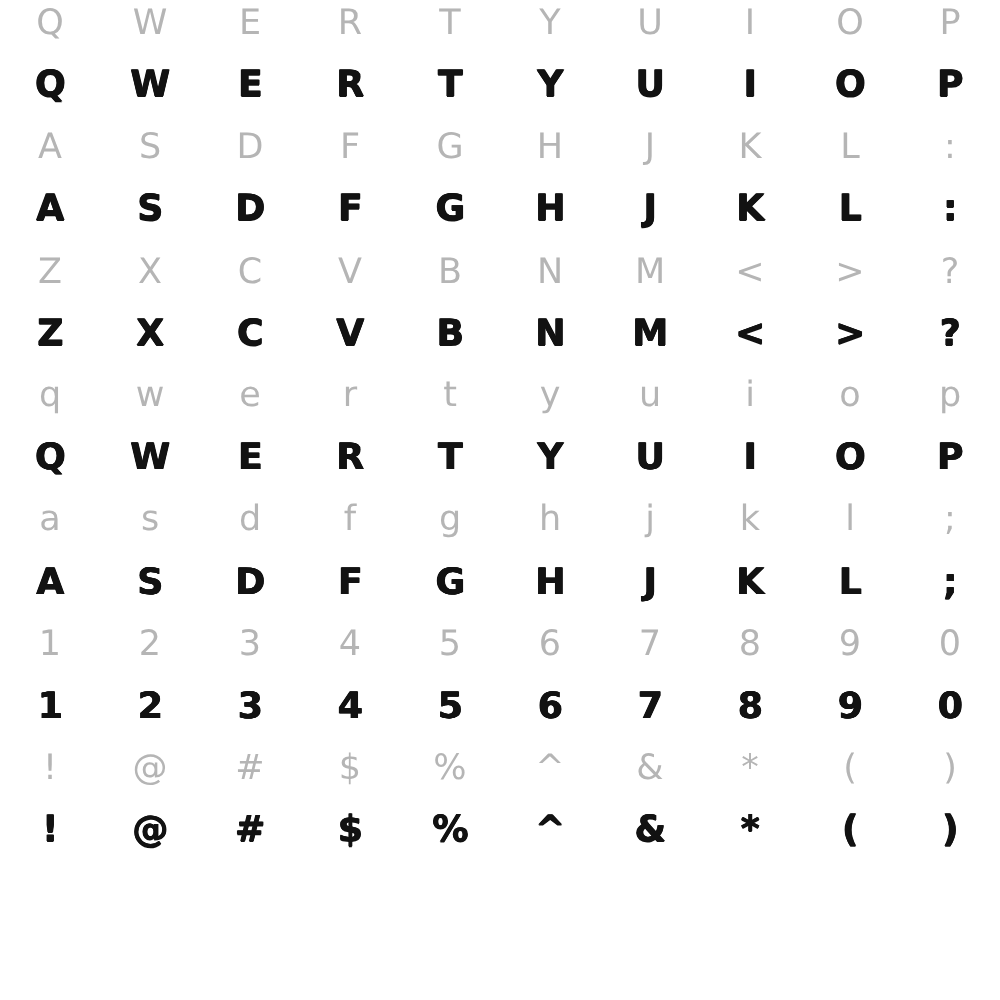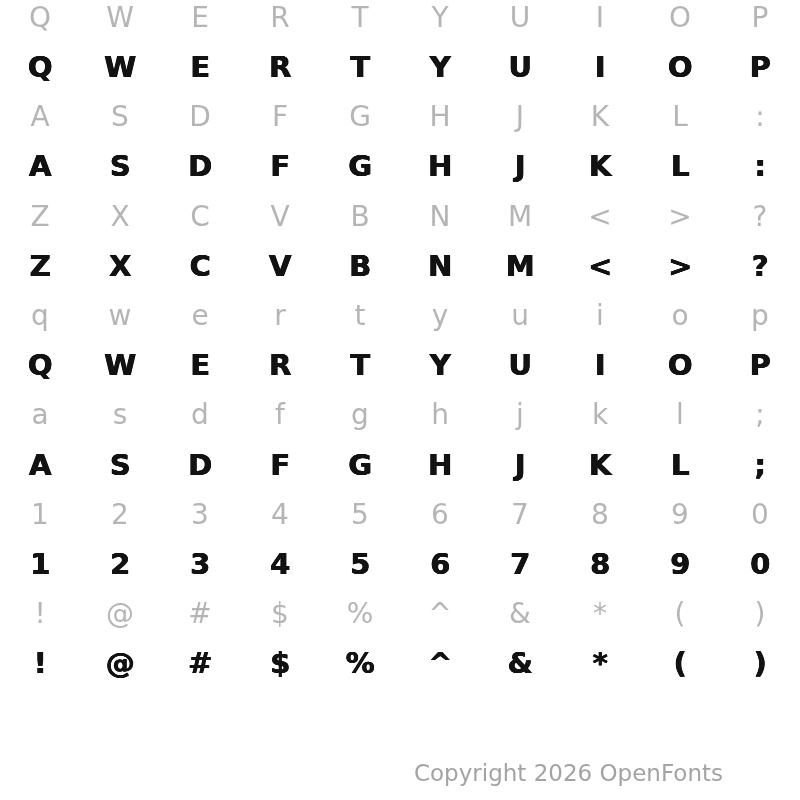--- a/index.html
+++ b/index.html
@@ -224,14 +224,13 @@
         <span class="char-cell">#</span>
         <span class="char-cell">$</span>
         <span class="char-cell">%</span>
         <span class="char-cell">^</span>
         <span class="char-cell">&amp;</span>
         <span class="char-cell">*</span>
         <span class="char-cell">(</span>
         <span class="char-cell">)</span>
       </div>
     </div>
-  <div id="copyright">Copyright 2026 OpenFonts</div>
 </div>
 
 </body></html>

